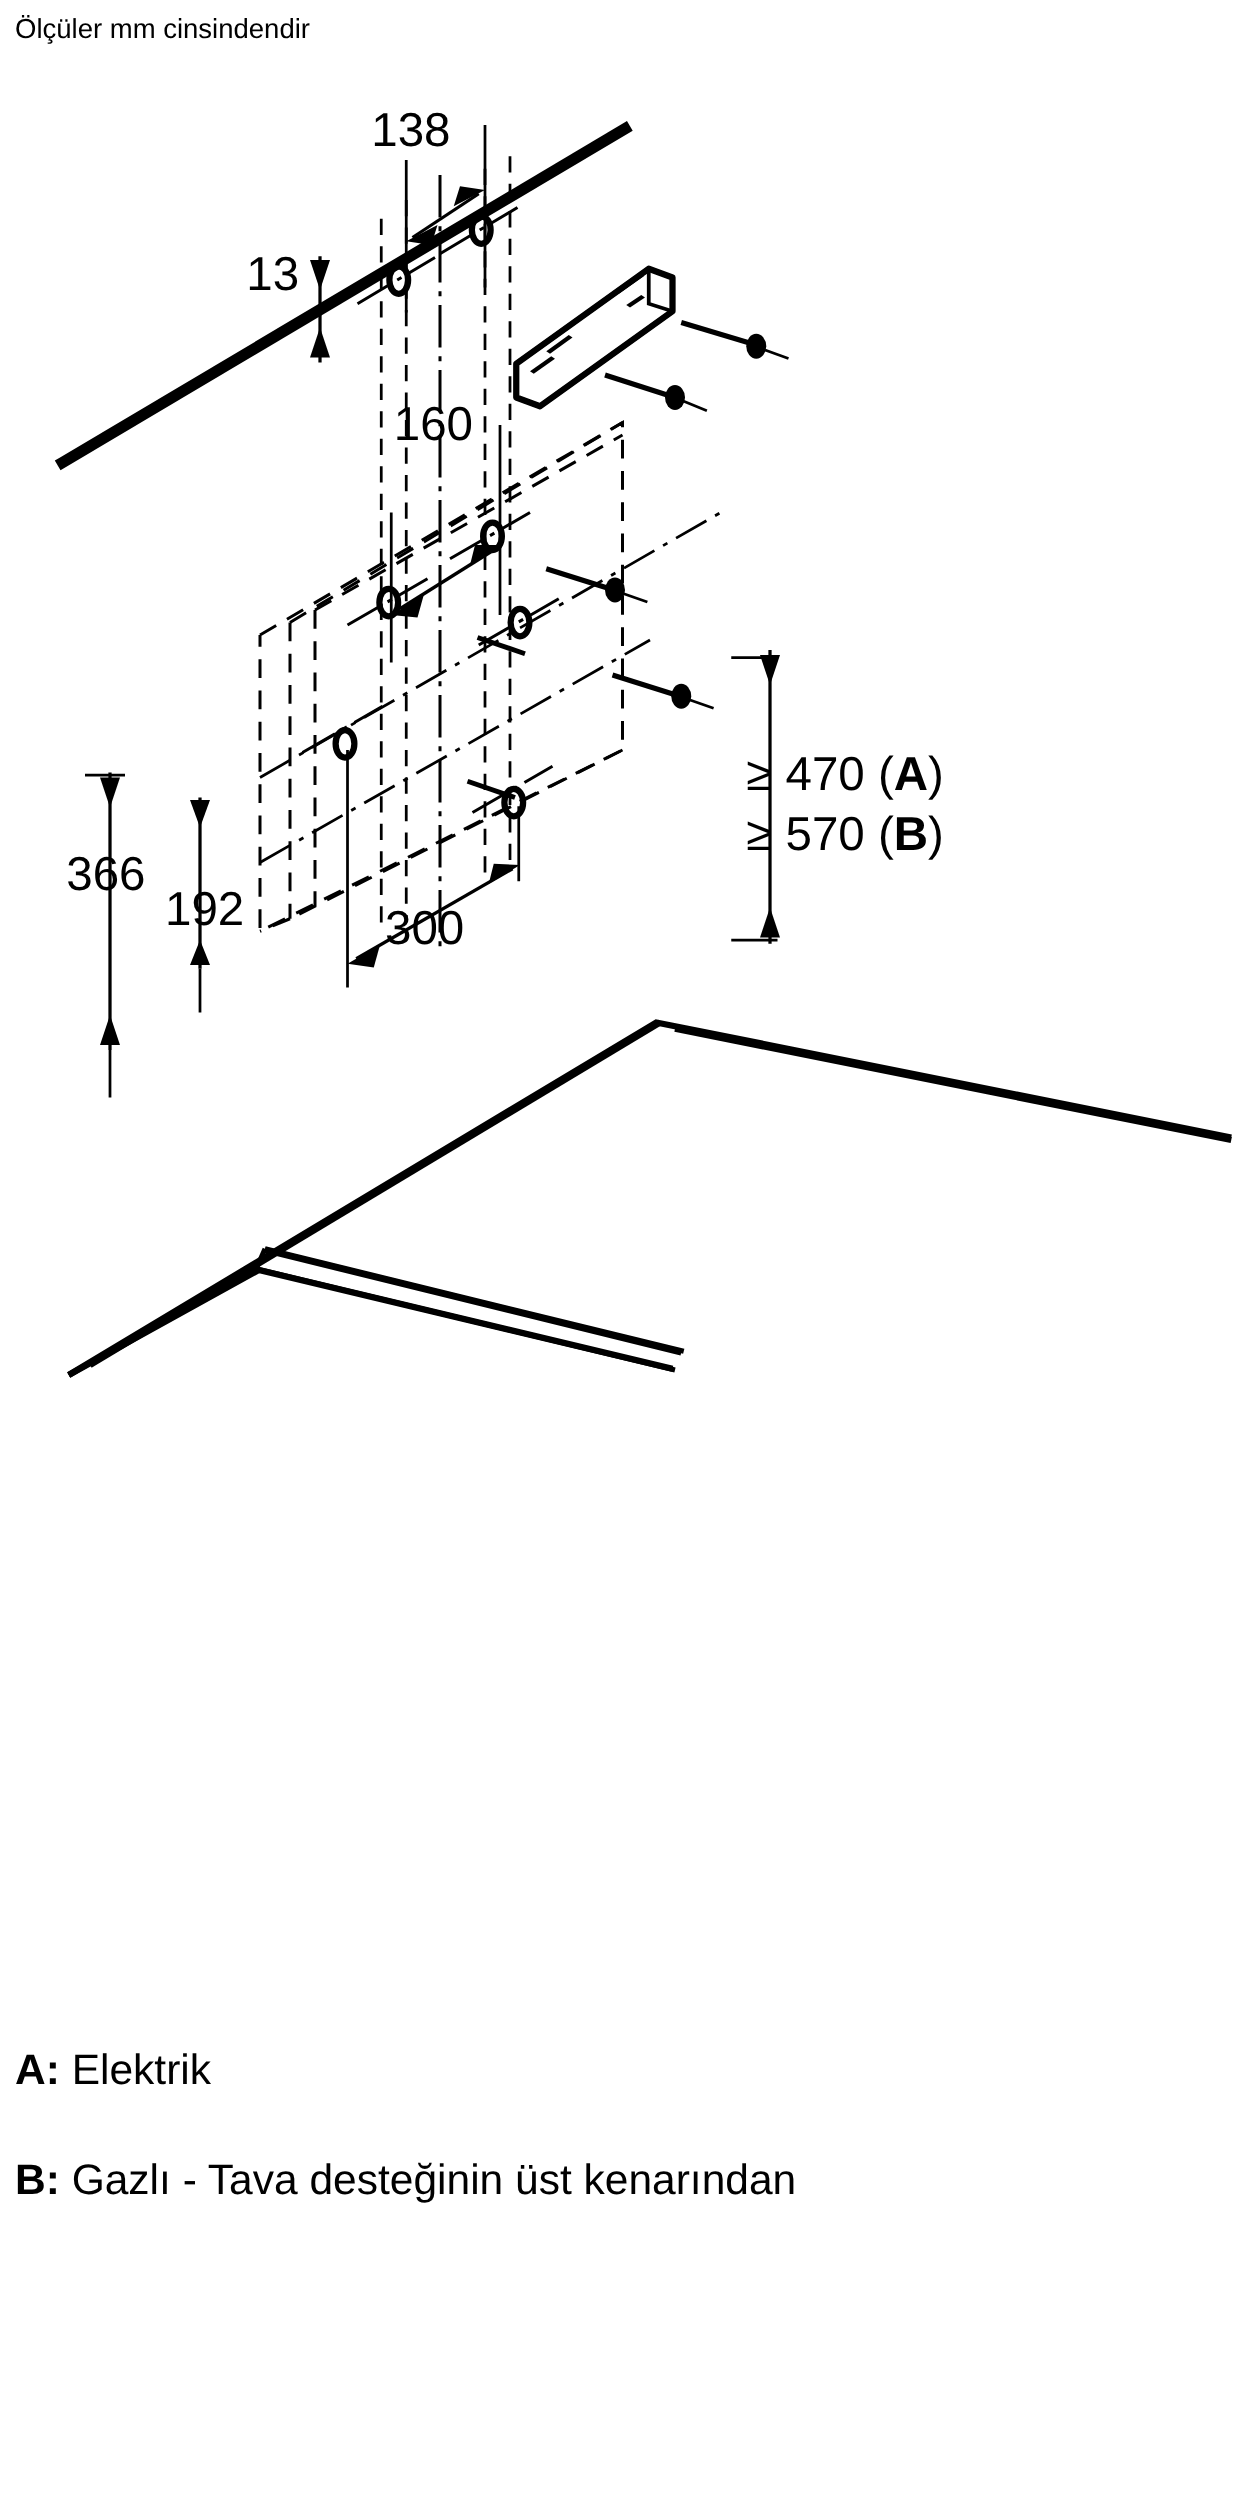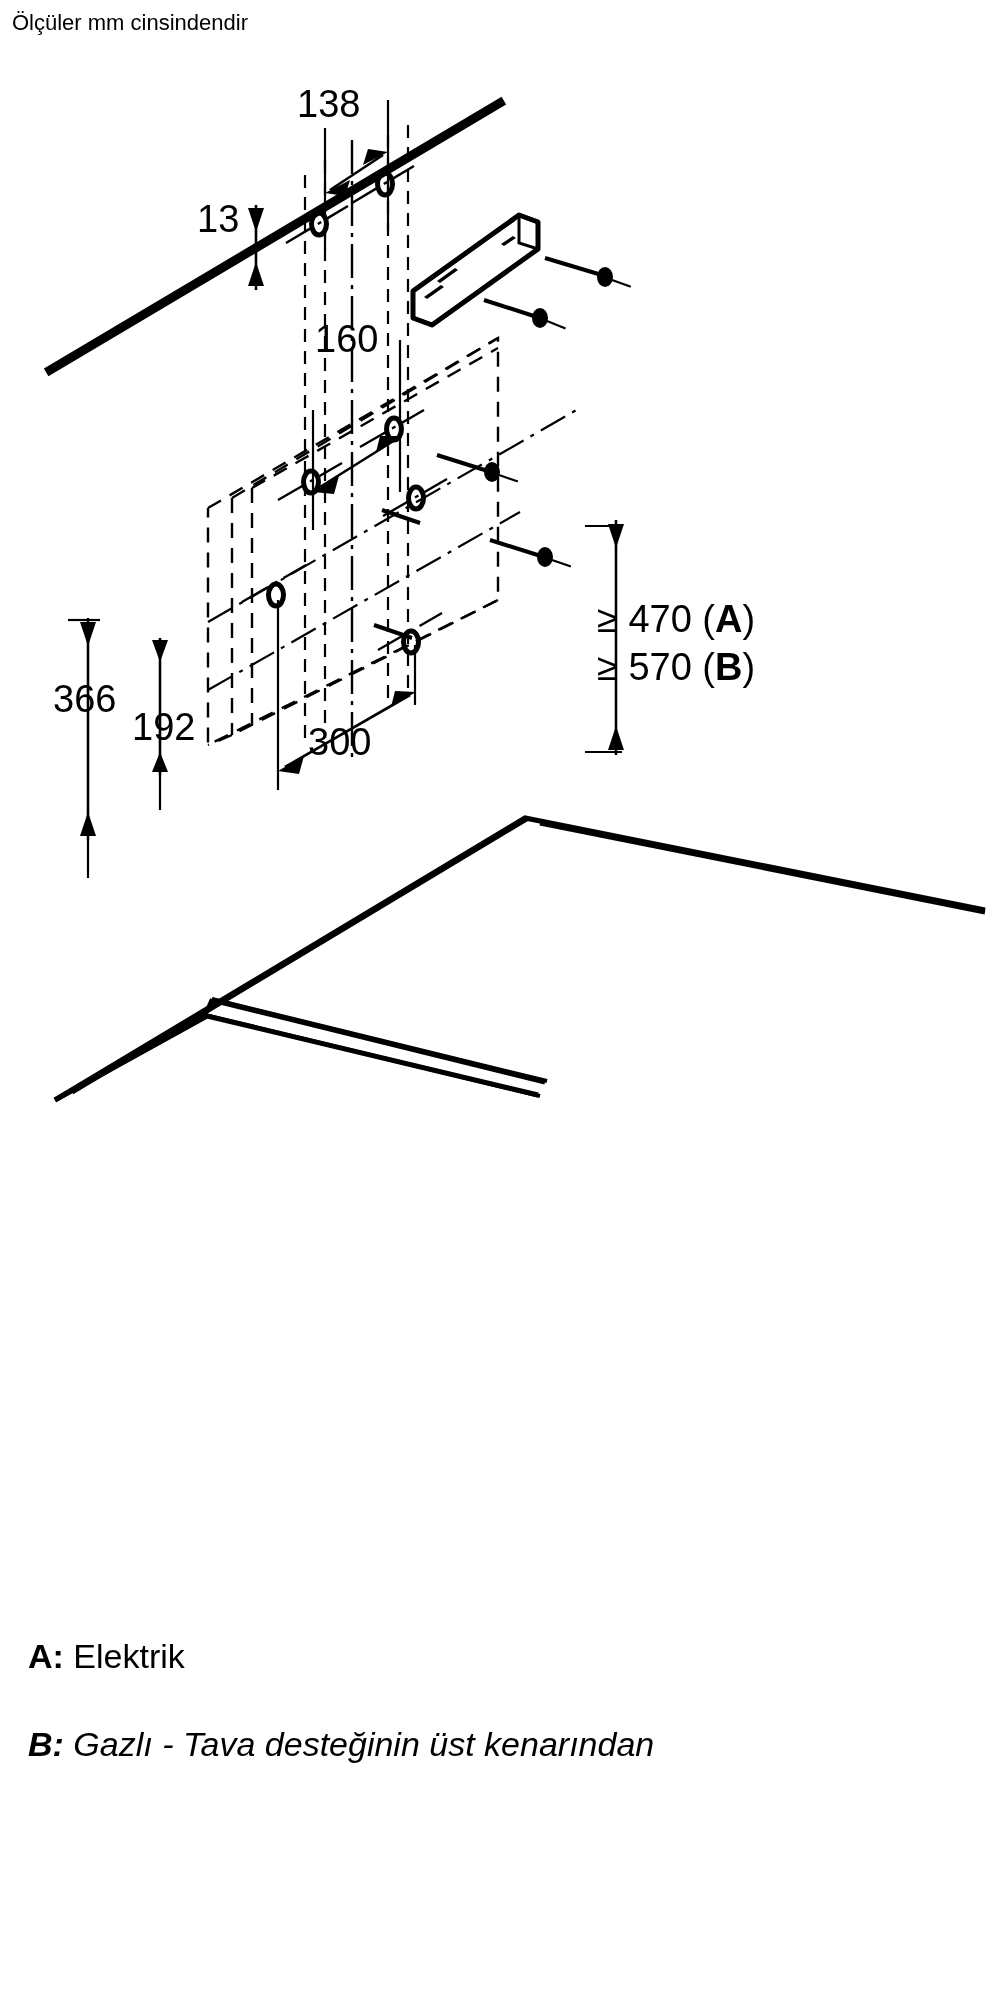--- a/index.html
+++ b/index.html
@@ -35,25 +35,24 @@
     top: 0;
     width: 1000px;
     height: 1560px;
   }
   .legend {
     position: absolute;
     left: 12px;
     font-size: 34px;
     line-height: 1.2;
     white-space: nowrap;
-    margin-left: 16px;
   }
   .legend .key { font-weight: bold; }
   #legend-a { top: 1636px; }
-  #legend-b { top: 1724px; font-style: italic; }
+  #legend-b { top: 1724px; }
 
   svg text {
     font-family: "Liberation Sans", sans-serif;
     fill: #000000;
   }
   .dim-text { font-size: 38px; }
   .dim-text-bold { font-size: 38px; font-weight: bold; }
 </style>
 </head>
 <body>

